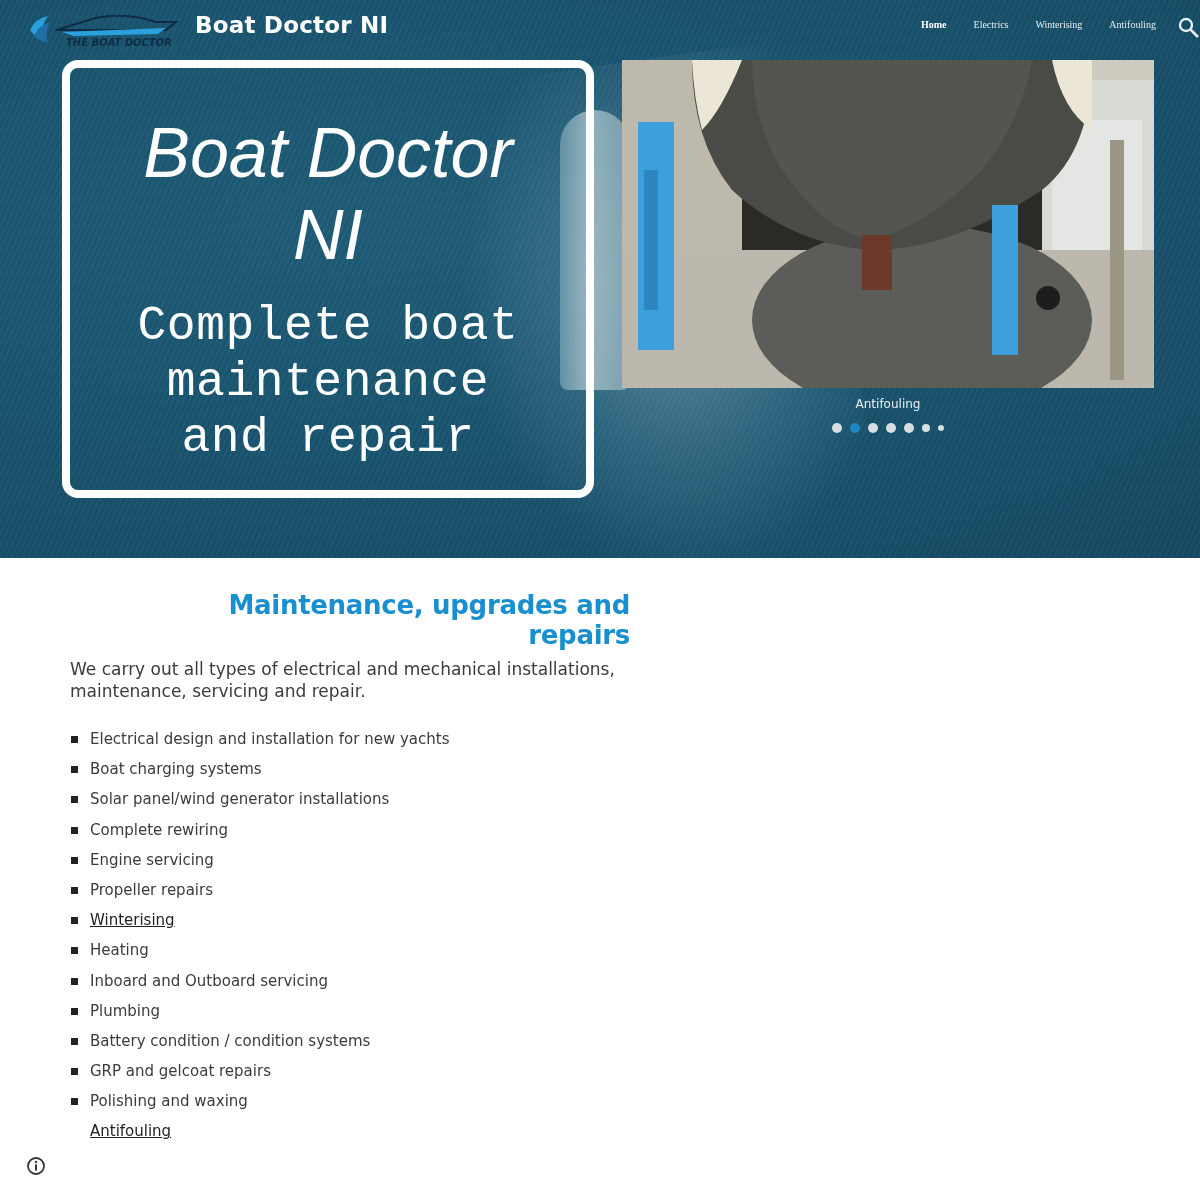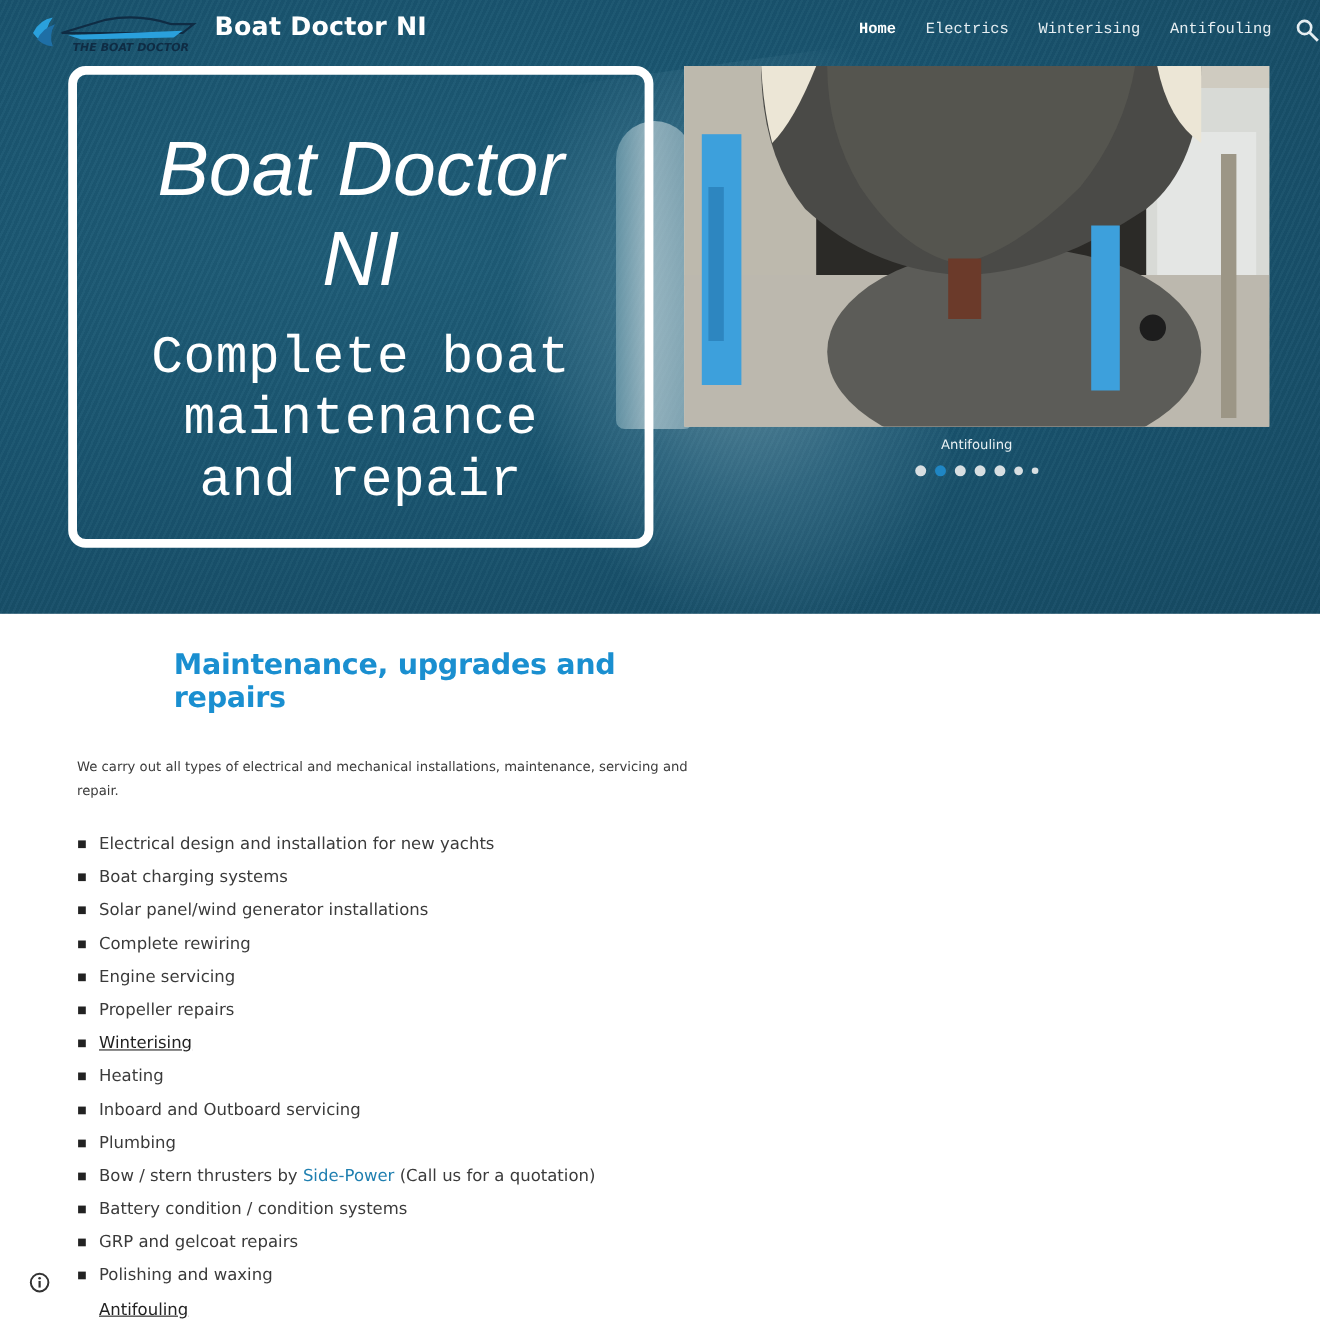--- a/index.html
+++ b/index.html
@@ -25,21 +25,21 @@
   }
 
   .topbar { position: absolute; left: 0; top: 0; width: 1200px; height: 56px; }
   .logo { position: absolute; left: 26px; top: 8px; width: 156px; height: 42px; }
   .site-title {
     position: absolute; left: 195px; top: 12px; color: #fff;
     font-family: "DejaVu Sans", sans-serif; font-weight: bold; font-size: 23px; letter-spacing: 0.2px;
   }
   .nav { position: absolute; right: 44px; top: 19px; display: flex; gap: 27px; }
   .nav a {
-    color: #e6eef2; font-family: Liberation Mono, monospace; font-size: 14px;
+    color: #e6eef2; font-family: Liberation Serif, serif; font-size: 10px;
     text-decoration: none; cursor: pointer;
   }
   .nav a.active { color: #fff; font-weight: bold; }
   .search-btn { position: absolute; right: -2px; top: 16px; width: 22px; height: 24px; cursor: pointer; }
 
   .card {
     position: absolute; left: 62px; top: 60px; width: 532px; height: 438px;
     border: 8px solid #ffffff; border-radius: 16px;
     text-align: center; color: #fff;
   }
@@ -63,25 +63,25 @@
   }
   .dots { position: absolute; left: 832px; top: 423px; display: flex; align-items: center; gap: 8px; }
   .dot { width: 10px; height: 10px; border-radius: 50%; background: #d8dfe2; cursor: pointer; }
   .dot.active { background: #1f86c4; }
   .dot.small { width: 8px; height: 8px; }
   .dot.tiny { width: 6px; height: 6px; }
 
   .content { position: absolute; left: 70px; top: 590px; width: 560px; }
   .section-heading {
     color: #1a8fd0; font-family: "DejaVu Sans", sans-serif; font-weight: bold;
-    font-size: 26px; margin-left: 88px; letter-spacing: -0.3px;
+    font-size: 26px; margin-left: 88px; letter-spacing: -0.3px; text-align: right;
   }
   .intro {
-    margin-top: 36px; color: #3b3b3b; font-family: "DejaVu Sans", sans-serif;
-    font-size: 12px; line-height: 22px; width: 560px;
+    margin-top: 8px; color: #3b3b3b; font-family: "DejaVu Sans", sans-serif;
+    font-size: 17px; line-height: 22px; width: 560px;
   }
   .services { margin-top: 26px; list-style: none; }
   .services li {
     position: relative; padding-left: 20px; height: 30.2px; line-height: 22px;
     color: #3b3b3b; font-family: "DejaVu Sans", sans-serif; font-size: 15px;
   }
   .services li .bullet {
     position: absolute; left: 1px; top: 8px; width: 7px; height: 7px; background: #222;
   }
   .services li a.plain { color: #222; text-decoration: underline; cursor: pointer; }
@@ -163,21 +163,20 @@
     <li><span class="bullet"></span><span>Electrical design and installation for new yachts</span></li>
     <li><span class="bullet"></span><span>Boat charging systems</span></li>
     <li><span class="bullet"></span><span>Solar panel/wind generator installations</span></li>
     <li><span class="bullet"></span><span>Complete rewiring</span></li>
     <li><span class="bullet"></span><span>Engine servicing</span></li>
     <li><span class="bullet"></span><span>Propeller repairs</span></li>
     <li><span class="bullet"></span><a class="plain">Winterising</a></li>
     <li><span class="bullet"></span><span>Heating</span></li>
     <li><span class="bullet"></span><span>Inboard and Outboard servicing</span></li>
     <li><span class="bullet"></span><span>Plumbing</span></li>
-    <li><span class="bullet"></span><span>Bow / stern thrusters by </span><a class="brand">Side-Power</a><span> (Call us for a quotation)</span></li>
     <li><span class="bullet"></span><span>Battery condition / condition systems</span></li>
     <li><span class="bullet"></span><span>GRP and gelcoat repairs</span></li>
     <li><span class="bullet"></span><span>Polishing and waxing</span></li>
     <li><a class="plain">Antifouling</a></li>
   </ul>
 </div>
 
 <svg class="info-btn" viewBox="0 0 20 20">
   <circle cx="10" cy="10" r="8" fill="none" stroke="#333" stroke-width="1.8"></circle>
   <rect x="9" y="8.5" width="2" height="6" fill="#333"></rect>

